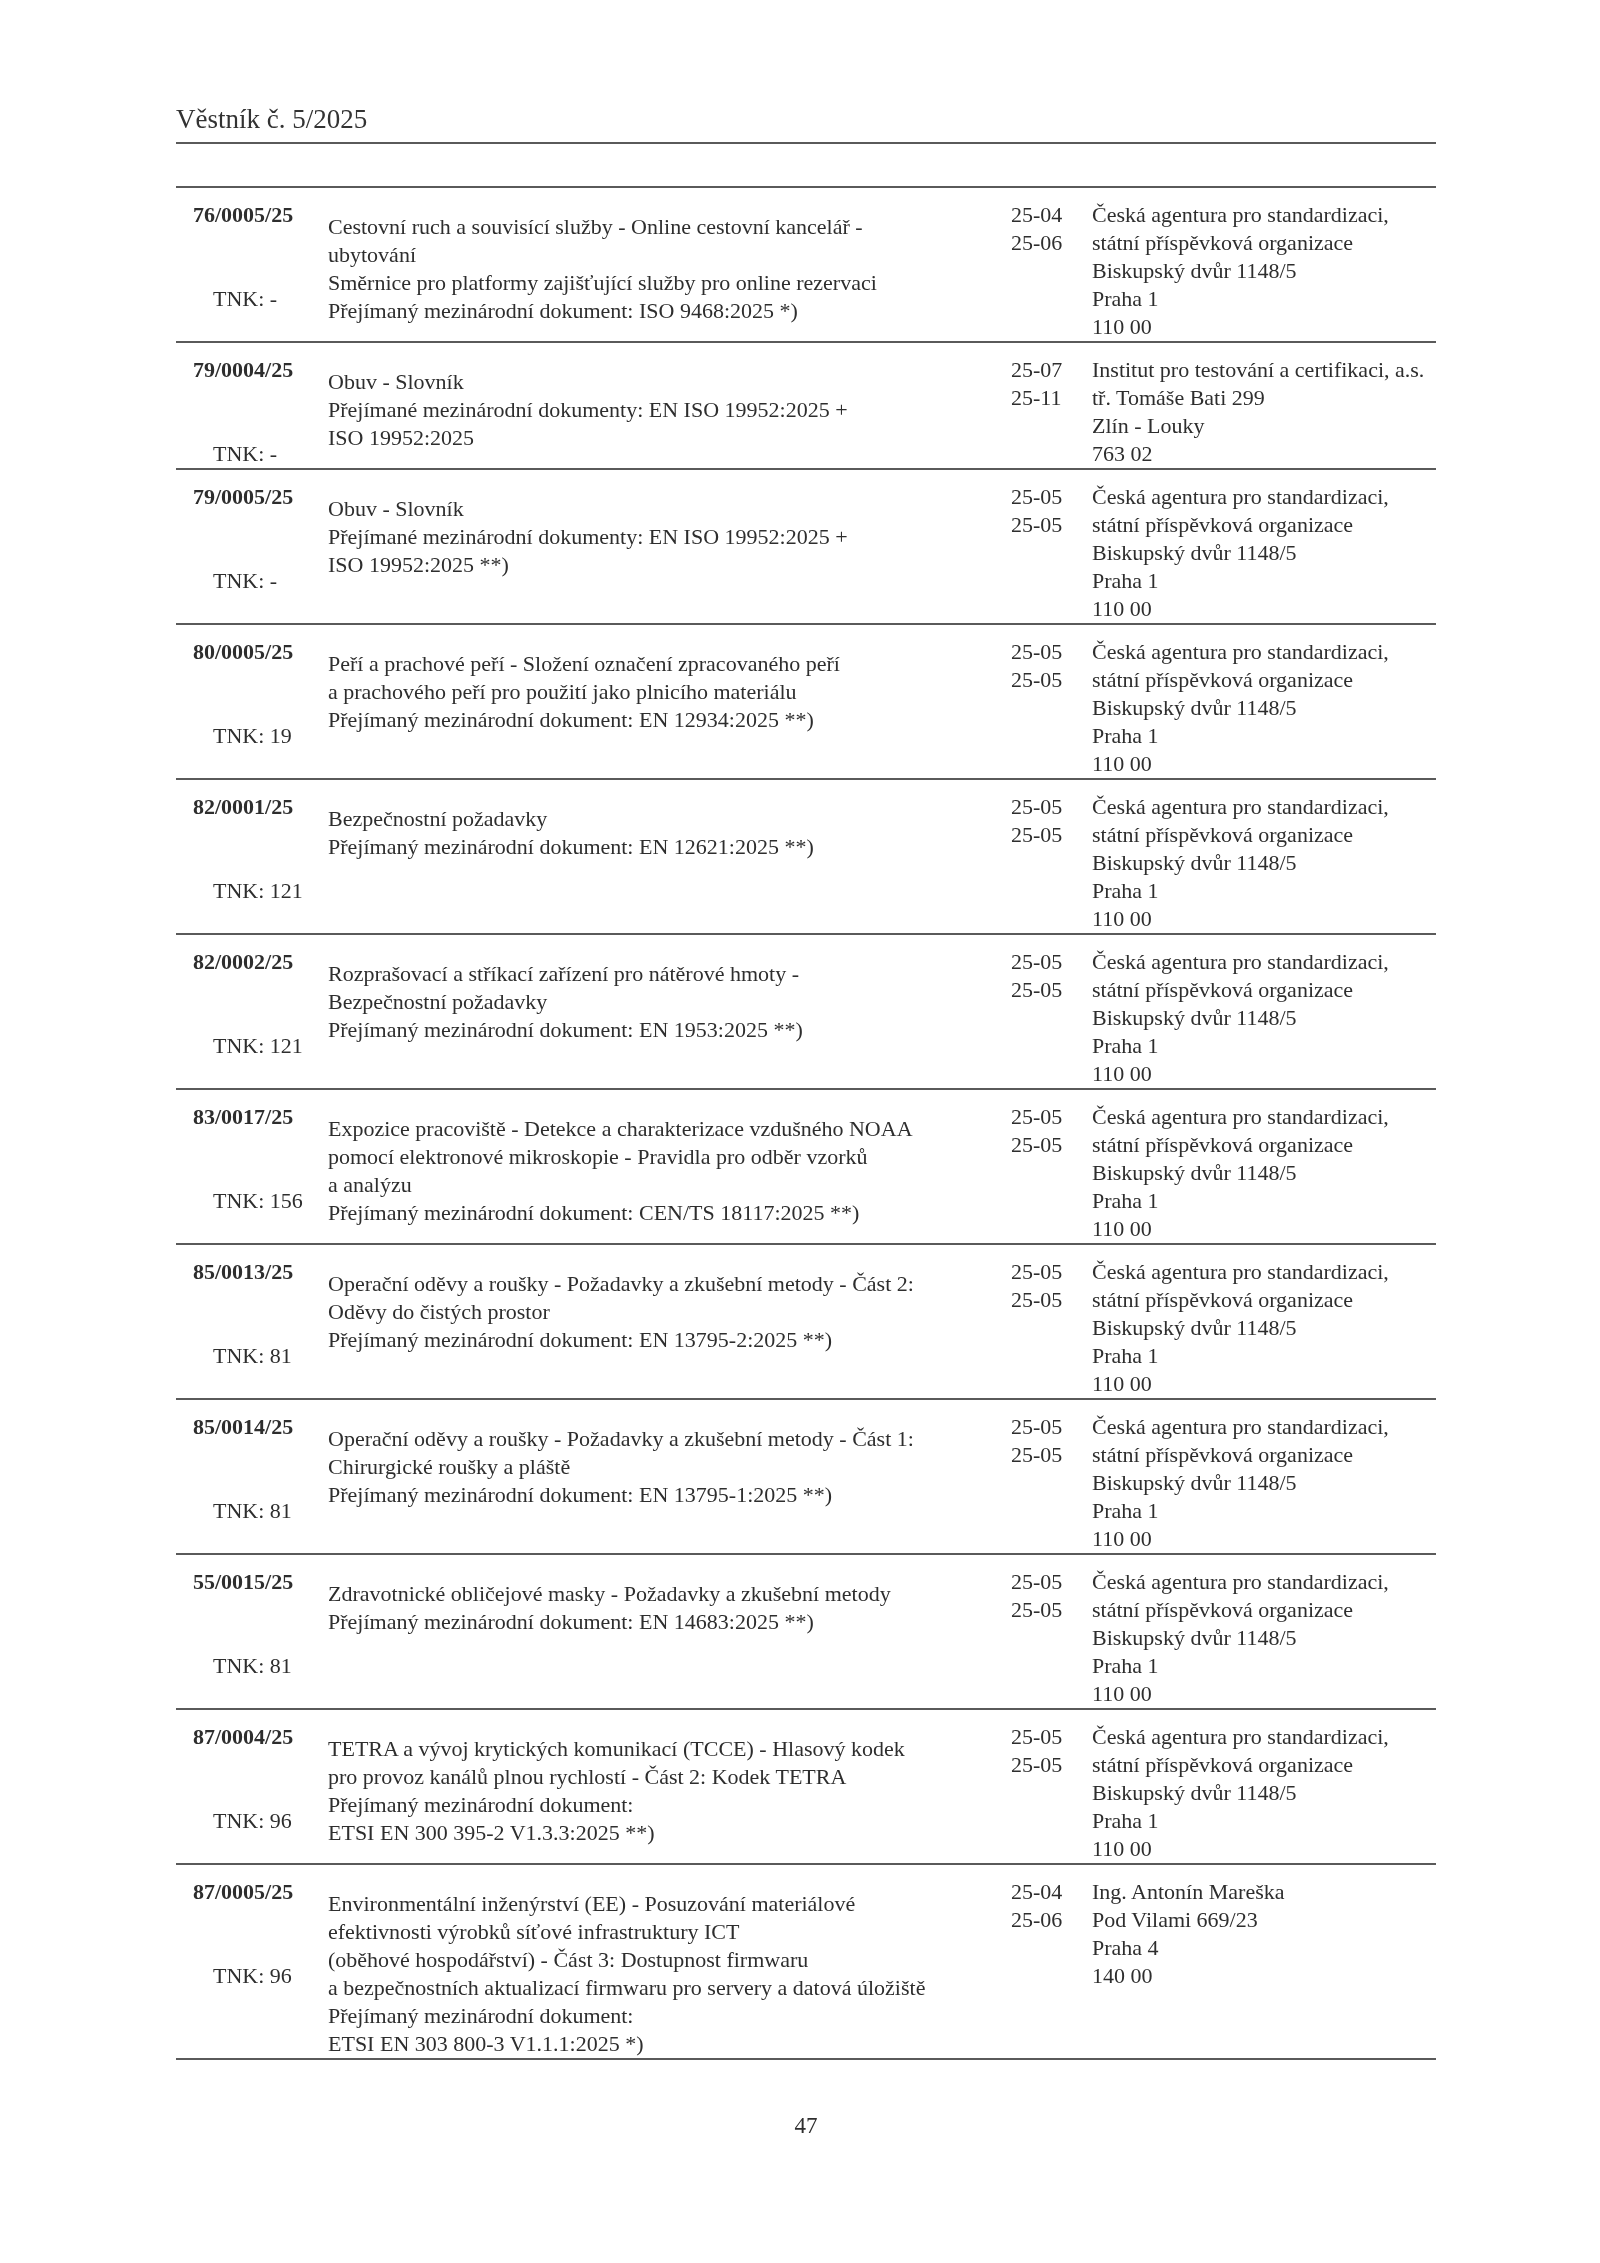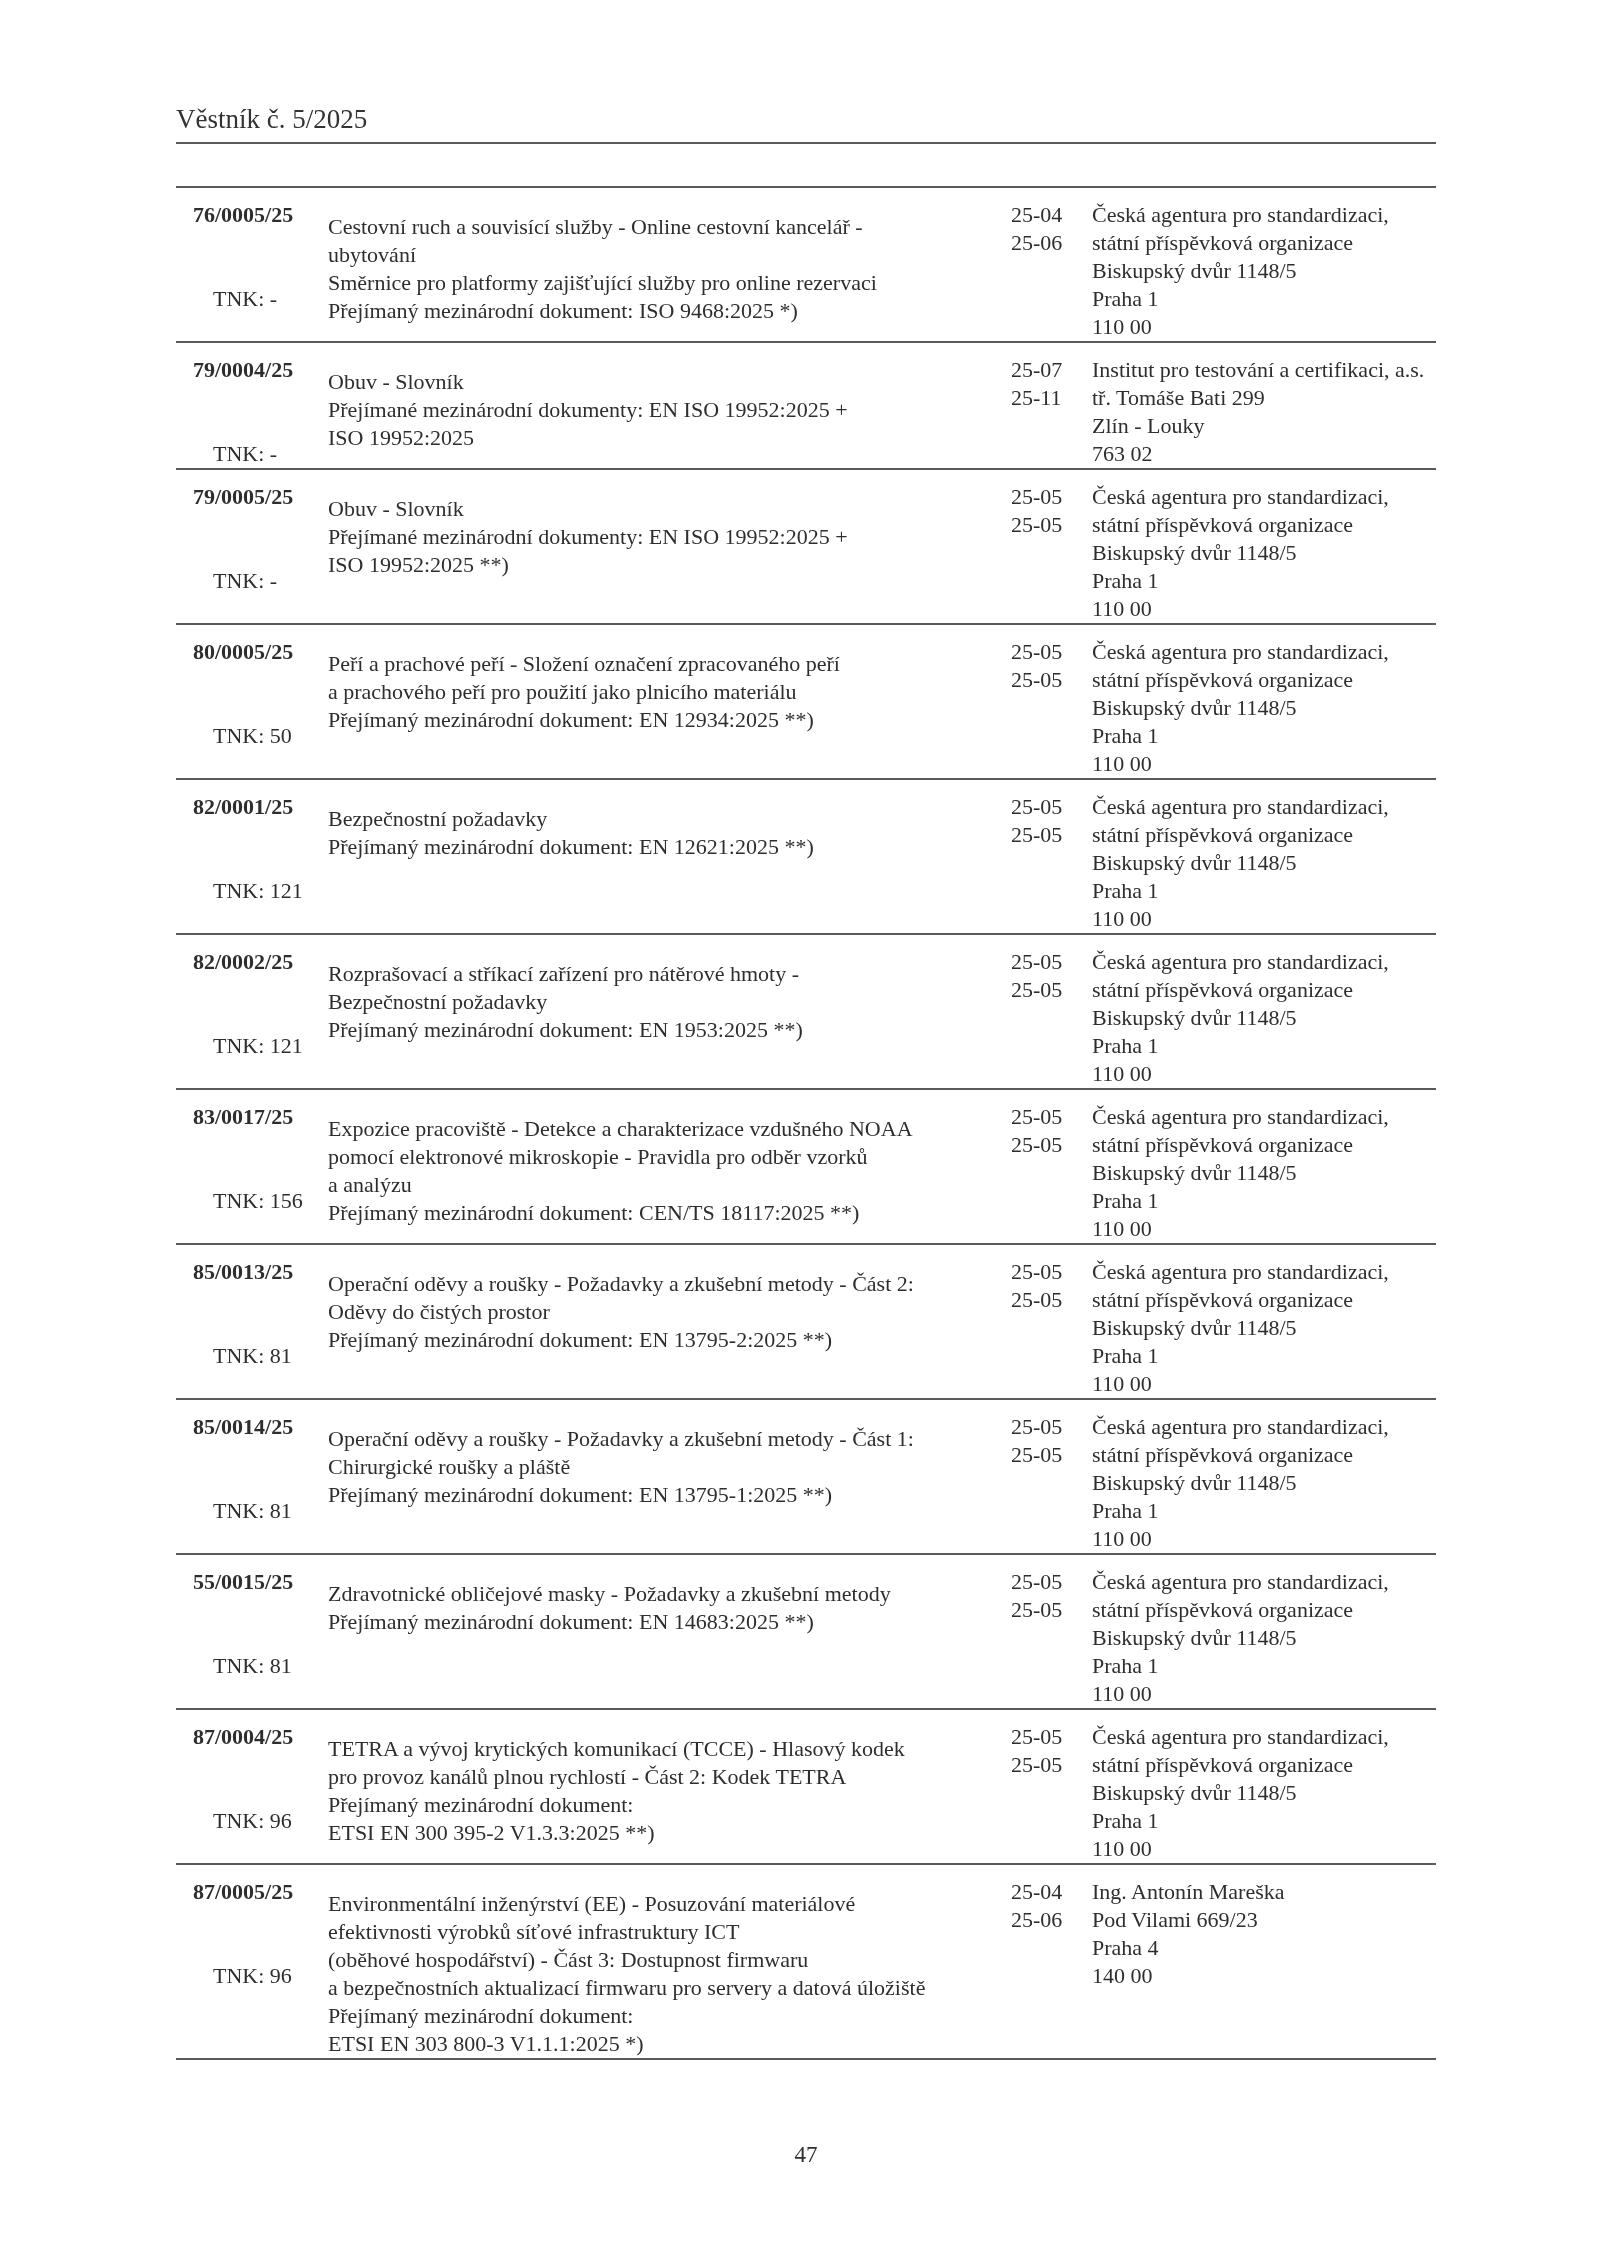--- a/index.html
+++ b/index.html
@@ -41,21 +41,21 @@
   }
   .col-id      { width: 152px; flex: none; }
   .col-subject { width: 683px; flex: none; margin-top: 12px; }
   .col-dates   { width: 81px;  flex: none; }
   .col-org     { width: 344px; flex: none; }
   .entry-id  { padding-left: 17px; font-weight: bold; white-space: nowrap; }
   .entry-tnk { padding-left: 37px; white-space: nowrap; }
   .tnk-spacer { height: 56px; }
   .line { white-space: nowrap; }
   .page-number {
-    margin-top: 81px;
+    margin-top: 52px;
     text-align: center;
     font-size: 23px;
     line-height: 28px;
   }
 </style>
 </head>
 <body>
 
 <div class="page">
 
@@ -129,21 +129,21 @@
           <div class="line">státní příspěvková organizace</div>
           <div class="line">Biskupský dvůr 1148/5</div>
           <div class="line">Praha 1</div>
           <div class="line">110 00</div>
         </div>
   </div>
       <div class="entry-row">
     <div class="col-id">
       <div class="entry-id">80/0005/25</div>
       <div class="tnk-spacer" style="height: 56px;"></div>
-      <div class="entry-tnk">TNK: 50</div>
+      <div class="entry-tnk">TNK: 19</div>
     </div>
     <div class="col-subject">
           <div class="line">Peří a prachové peří - Složení označení zpracovaného peří</div>
           <div class="line">a prachového peří pro použití jako plnicího materiálu</div>
           <div class="line">Přejímaný mezinárodní dokument: EN 12934:2025 **)</div>
         </div>
     <div class="col-dates">
           <div class="line">25-05</div>
           <div class="line">25-05</div>
         </div>

